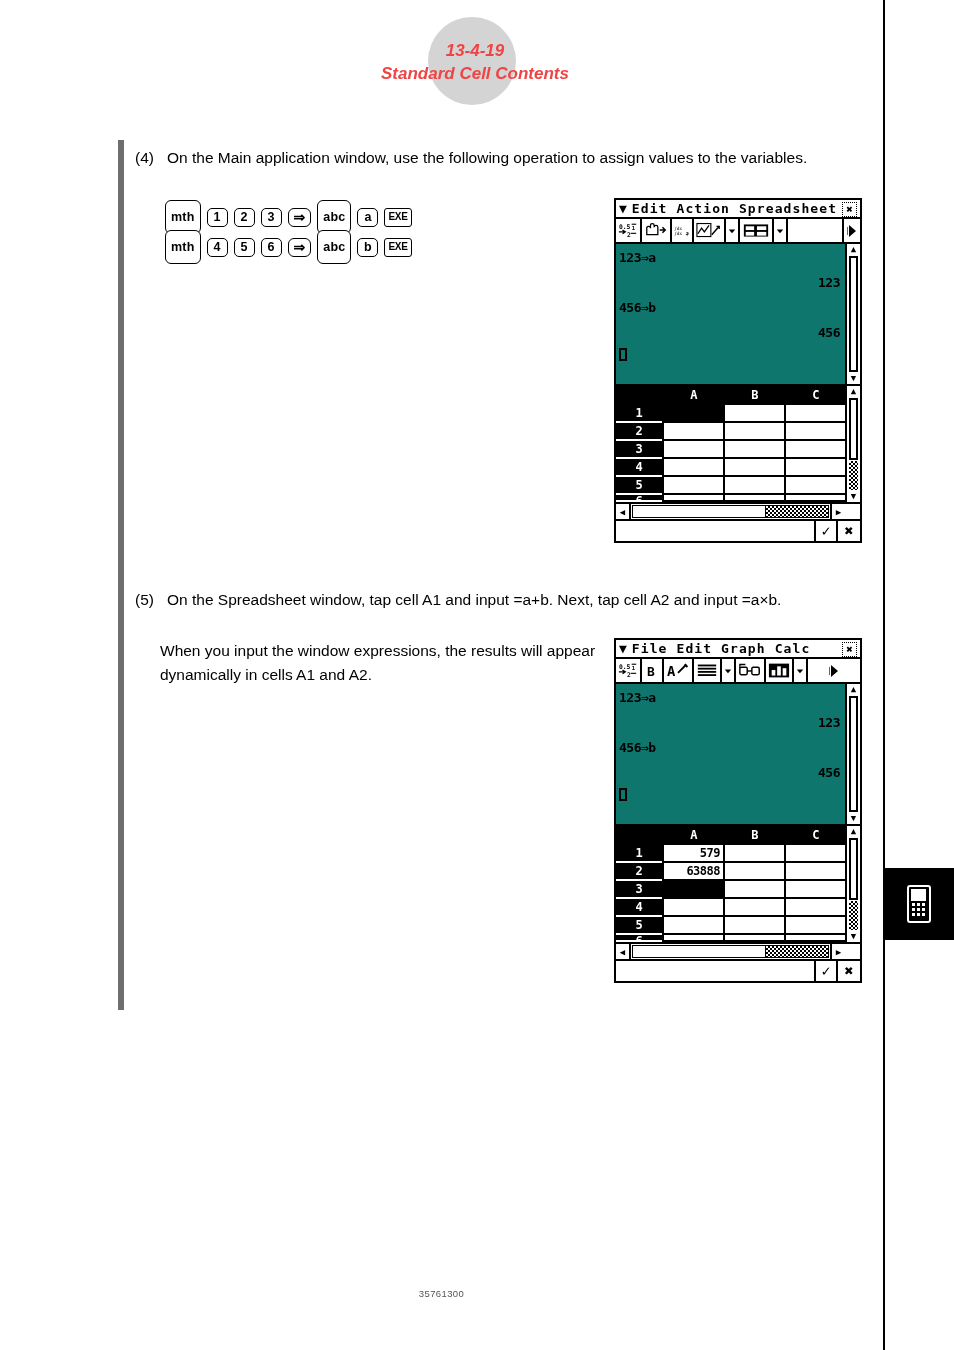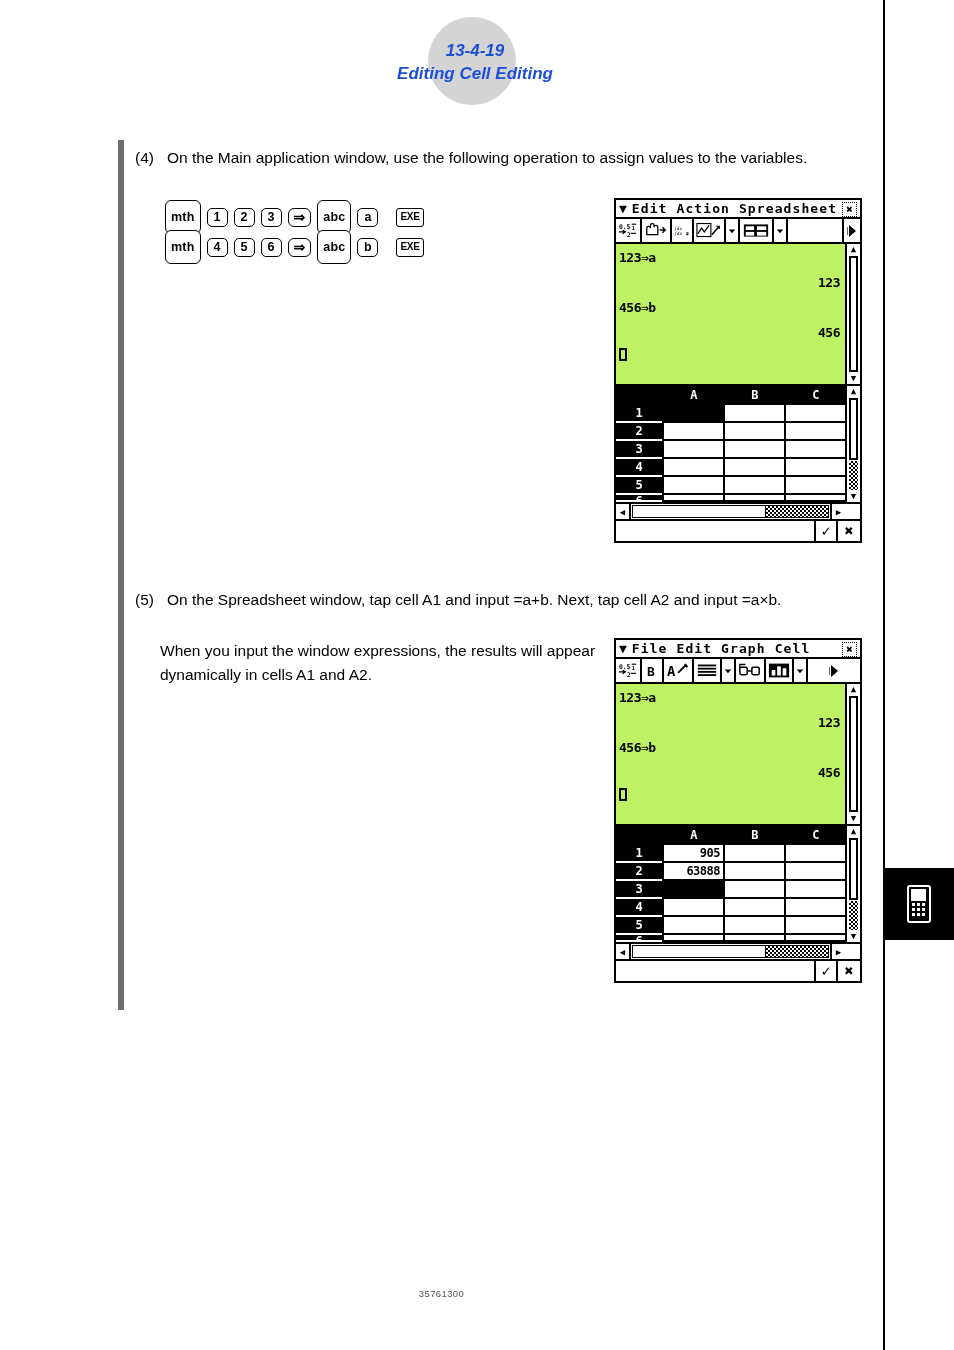--- a/index.html
+++ b/index.html
@@ -25,21 +25,21 @@
   
   #header-badge {
     position: absolute; left: 428px; top: 17px;
     width: 88px; height: 88px; border-radius: 50%;
     background: #d4d4d4;
   }
   #header-text {
     position: absolute; left: 240px; top: 40px; width: 470px;
     text-align: center;
     font-style: italic; font-weight: bold;
-    color: #1d4ed8;
+    color: #ef4444;
     line-height: 1.35;
   }
   #header-text .line1 { font-size: 17px; display: block; }
   #header-text .line2 { font-size: 17px; display: block; }
 
   
   .step {
     position: absolute;
     font-size: 15.5px;
     color: #000000;
@@ -63,21 +63,21 @@
     background: #fff; color: #000;
     font-family: "Liberation Sans", sans-serif;
     font-weight: bold; font-size: 12.5px;
     height: 19px; min-width: 19px;
     display: inline-flex; align-items: center; justify-content: center;
     padding: 0 4px; line-height: 1;
   }
   .key.wide { padding: 16px 5px; letter-spacing: .2px; }
   .key.sq { border-radius: 5px; width: 21px; padding: 0; }
   .key.exe {
-    border-radius: 3px; font-size: 10px; padding: 0 3px; letter-spacing: -.3px; margin-left: 12px;
+    border-radius: 3px; font-size: 10px; padding: 0 3px; letter-spacing: -.3px;
   }
   .key.arrow { font-size: 14px; padding: 0 5px; }
 
   
   .calc {
     position: absolute;
     width: 248px;
     background: #ffffff;
     font-family: "DejaVu Sans Mono", monospace;
     color: #000;
@@ -111,21 +111,21 @@
     border-right: 2px solid #000;
     display: flex; align-items: center; justify-content: center;
     position: relative; min-width: 14px; padding: 0 2px;
   }
   .tb-btn:last-child { border-right: none; }
   .tb-btn.flex { flex: 1; }
   .tb-caret { width: 14px; font-size: 9px; }
 
   .calc-display {
     border: 2px solid #000; border-top: none;
-    height: 142px; position: relative; background: #bef264;
+    height: 142px; position: relative; background: #0f766e;
     overflow: hidden;
   }
   .calc-display .dl {
     position: absolute; font-size: 13px; line-height: 1;
     font-family: "DejaVu Sans Mono", monospace; font-weight: bold;
     letter-spacing: -0.5px; white-space: nowrap;
   }
   .dl.left { left: 3px; }
   .dl.right { right: 20px; }
   .cursor-box {
@@ -267,21 +267,21 @@
 </style>
 </head>
 <body>
 
 <div id="page-right-rule"></div>
 <div id="left-accent-bar"></div>
 
 <div id="header-badge"></div>
 <div id="header-text">
   <span class="line1">13-4-19</span>
-  <span class="line2">Editing Cell Editing</span>
+  <span class="line2">Standard Cell Contents</span>
 </div>
 
 <div class="step" id="step4">
   <span class="num">(4)</span>
   <span class="txt">On the Main application window, use the following operation to assign values to the variables.</span>
 </div>
 
 <div class="keyrow" id="keyrow1">
   <span class="key wide">mth</span>
   <span class="key sq">1</span>
@@ -463,21 +463,21 @@
     <span class="entry-btn">✓</span>
     <span class="entry-btn">✖</span>
   </div>
 
 </div>
 
 <div class="calc" id="calc-sheet">
 
   <div class="calc-titlebar">
     <span class="tb-glyph">▼</span>
-    <span class="tb-title">File Edit Graph Cell</span>
+    <span class="tb-title">File Edit Graph Calc</span>
     <span class="tb-close">✖</span>
   </div>
 
   <div class="calc-toolbar">
     <div class="tb-btn" style="width:26px">
       <svg width="22" height="19" viewBox="0 0 22 19">
         <text x="1" y="8" font-size="7" font-family="DejaVu Sans Mono, monospace" font-weight="bold">0.5</text>
         <rect x="15" y="2" width="5" height="1.2"></rect>
           <text x="15" y="9" font-size="6" font-weight="bold">1</text>
         <path d="M1 11 L8 11 M5 9 L8 11 L5 13" stroke="#000" stroke-width="1.4" fill="none"></path>
@@ -563,21 +563,21 @@
         <div class="rhcell">5</div>
         <div class="rhcell clip">6</div>
       </div>
       <div class="grid-cols">
         <div class="grow head">
           <div class="gcell hdr">A</div>
           <div class="gcell hdr">B</div>
           <div class="gcell hdr lastcol">C</div>
         </div>
         <div class="grow">
-          <div class="gcell">905</div>
+          <div class="gcell">579</div>
           <div class="gcell"></div>
           <div class="gcell lastcol"></div>
         </div>
         <div class="grow">
           <div class="gcell">63888</div>
           <div class="gcell"></div>
           <div class="gcell lastcol"></div>
         </div>
         <div class="grow">
           <div class="gcell sel"></div>

